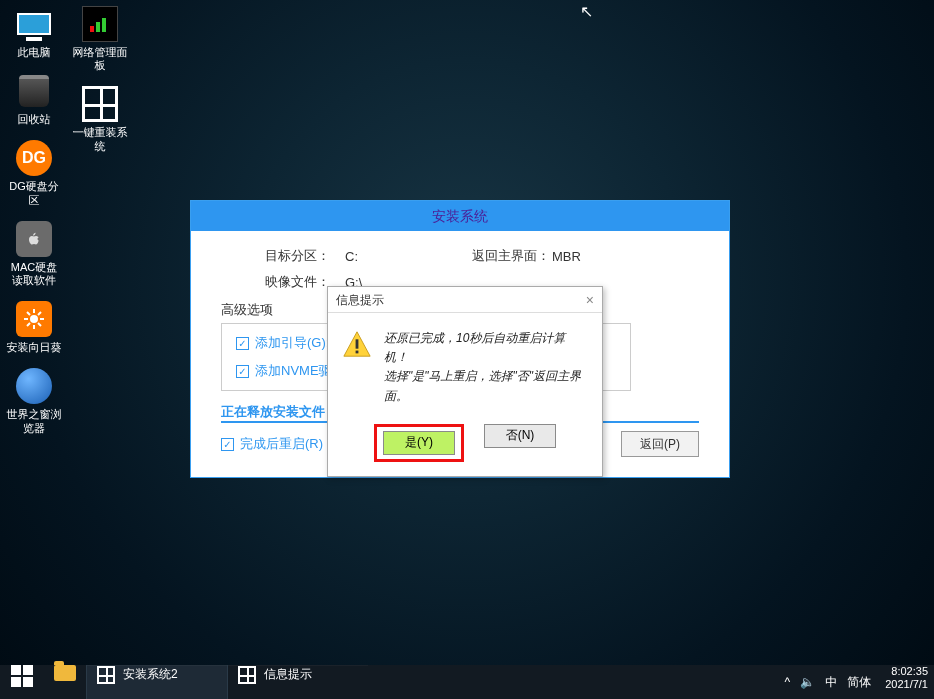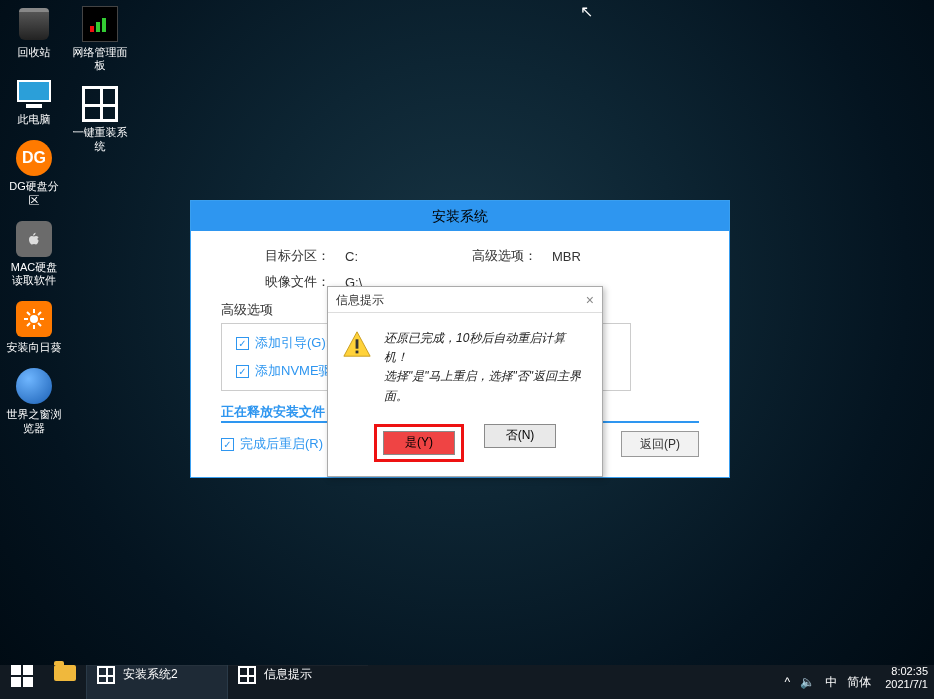--- a/index.html
+++ b/index.html
@@ -27,21 +27,21 @@
   .white-sq { width: 36px; height: 36px; background:#fff; border-radius:6px; display:flex;align-items:center;justify-content:center; }
   .gear-sq { width: 36px; height: 36px; background:#ff7a00; border-radius:6px; display:flex;align-items:center;justify-content:center; }
   .globe { width:36px;height:36px;border-radius:50%;background:radial-gradient(circle at 35% 30%, #6fb6ff, #1a5fb4); }
   .net-panel { width:36px;height:36px;background:#000;border:1px solid #444;display:flex;align-items:center;justify-content:center; }
   .box-icon { width:36px;height:36px;border:3px solid #fff;position:relative; }
   .box-icon::before { content:""; position:absolute; left:0; right:0; top:50%; height:3px; background:#fff; }
   .box-icon::after { content:""; position:absolute; top:0; bottom:0; left:50%; width:3px; background:#fff; }
 
   
   .win-install { position:absolute; left:190px; top:200px; width:540px; background:#fff; border:1px solid #3a9ff0; }
-  .title-bar { height:30px; background:#2e96f0; color:#000000; text-align:center; line-height:30px; font-size:14px; }
+  .title-bar { height:30px; background:#2e96f0; color:#4c1d95; text-align:center; line-height:30px; font-size:14px; }
   .content { padding:12px 30px 20px 30px; font-size:13px; color:#333; }
   .row { display:flex; align-items:center; height:26px; }
   .row .lab { width:80px;margin-left:44px; }
   .row .val { color:#333; }
   .row2 { display:flex; gap:70px; }
   .section-title { margin-top:6px; font-weight:normal; }
   .chk-group { border:1px solid #ccc; padding:10px 14px; margin-top:4px; display:flex; flex-direction:column; gap:10px; width:410px; }
   .chk { display:flex; align-items:center; gap:6px; color:#2e96f0; }
   .chk .box { width:13px; height:13px; border:1px solid #2e96f0; display:flex;align-items:center;justify-content:center; }
   .chk .box::after { content:"✓"; font-size:10px; color:#2e96f0; }
@@ -54,21 +54,21 @@
 
   
   .dialog { position:absolute; left:327px; top:286px; width:276px; background:#fff; border:1px solid #aaa; box-shadow:2px 2px 6px rgba(0,0,0,.25); }
   .dlg-title { height:26px; line-height:26px; font-size:12px; padding:0 8px; color:#333; display:flex; justify-content:space-between; border-bottom:1px solid #ddd; }
   .dlg-close { color:#888; cursor:pointer; font-size:14px; }
   .dlg-body { padding:16px 14px 10px 14px; display:flex; gap:12px; font-size:12px; color:#222; line-height:1.6;font-style:italic; }
   .warn-tri { width:30px;height:30px; flex:0 0 30px; }
   .warn-tri svg { width:30px;height:30px; }
   .dlg-btns { display:flex; justify-content:center; gap:20px; padding:8px 0 14px 0; }
   .dlg-btn { width:72px; height:24px; border:1px solid #8a8a8a; background:#e9e9e9; font-size:12px; display:flex;align-items:center;justify-content:center; cursor:pointer; }
-  .dlg-btn.primary { background:#ef4444; }
+  .dlg-btn.primary { background:#bef264; }
   .highlight-box { border:3px solid #e11; padding:4px 6px; }
 
   
   .cursor { position:absolute; left:580px; top:2px; color:#fff; font-size:16px; pointer-events:none; }
 
   
   .taskbar { position:absolute; left:0; right:0; bottom:0; height:34px; background:#121a22; display:flex; align-items:stretch; color:#fff; font-size:12px; }
   .tb-btn { display:flex; align-items:flex-start; padding:0 10px; gap:8px; cursor:pointer; }
   .tb-btn.start { width:44px; justify-content:center; }
   .tb-btn.app { border-top:1px solid rgba(255,255,255,.04); min-width:140px; }
@@ -87,29 +87,29 @@
 </style>
 </head>
 <body>
 
 <div class="cursor">↖</div>
 
 <div class="desktop">
   <div class="col col1">
     <div class="dicon">
       <div class="glyph">
+          <div class="monitor"></div>
+        </div>
+      <div class="label">此电脑</div>
+    </div>
+    <div class="dicon">
+      <div class="glyph">
           <div class="trash"></div>
         </div>
       <div class="label">回收站</div>
-    </div>
-    <div class="dicon">
-      <div class="glyph">
-          <div class="monitor"></div>
-        </div>
-      <div class="label">此电脑</div>
     </div>
     <div class="dicon">
       <div class="glyph">
           <div class="orange-sq">DG</div>
         </div>
       <div class="label">DG硬盘分区</div>
     </div>
     <div class="dicon">
       <div class="glyph">
           <div class="gray-sq">
@@ -171,21 +171,21 @@
 
 <div class="win-install">
   <div class="title-bar">安装系统</div>
   <div class="content">
     <div class="row2">
       <div class="row">
           <span class="lab">目标分区：</span>
           <span class="val">C:</span>
         </div>
       <div class="row">
-          <span class="lab">高级选项：</span>
+          <span class="lab">返回主界面：</span>
           <span class="val">MBR</span>
         </div>
     </div>
     <div class="row">
         <span class="lab">映像文件：</span>
         <span class="val">G:\</span>
       </div>
     <div class="section-title">高级选项</div>
     <div class="chk-group">
       <label class="chk">

